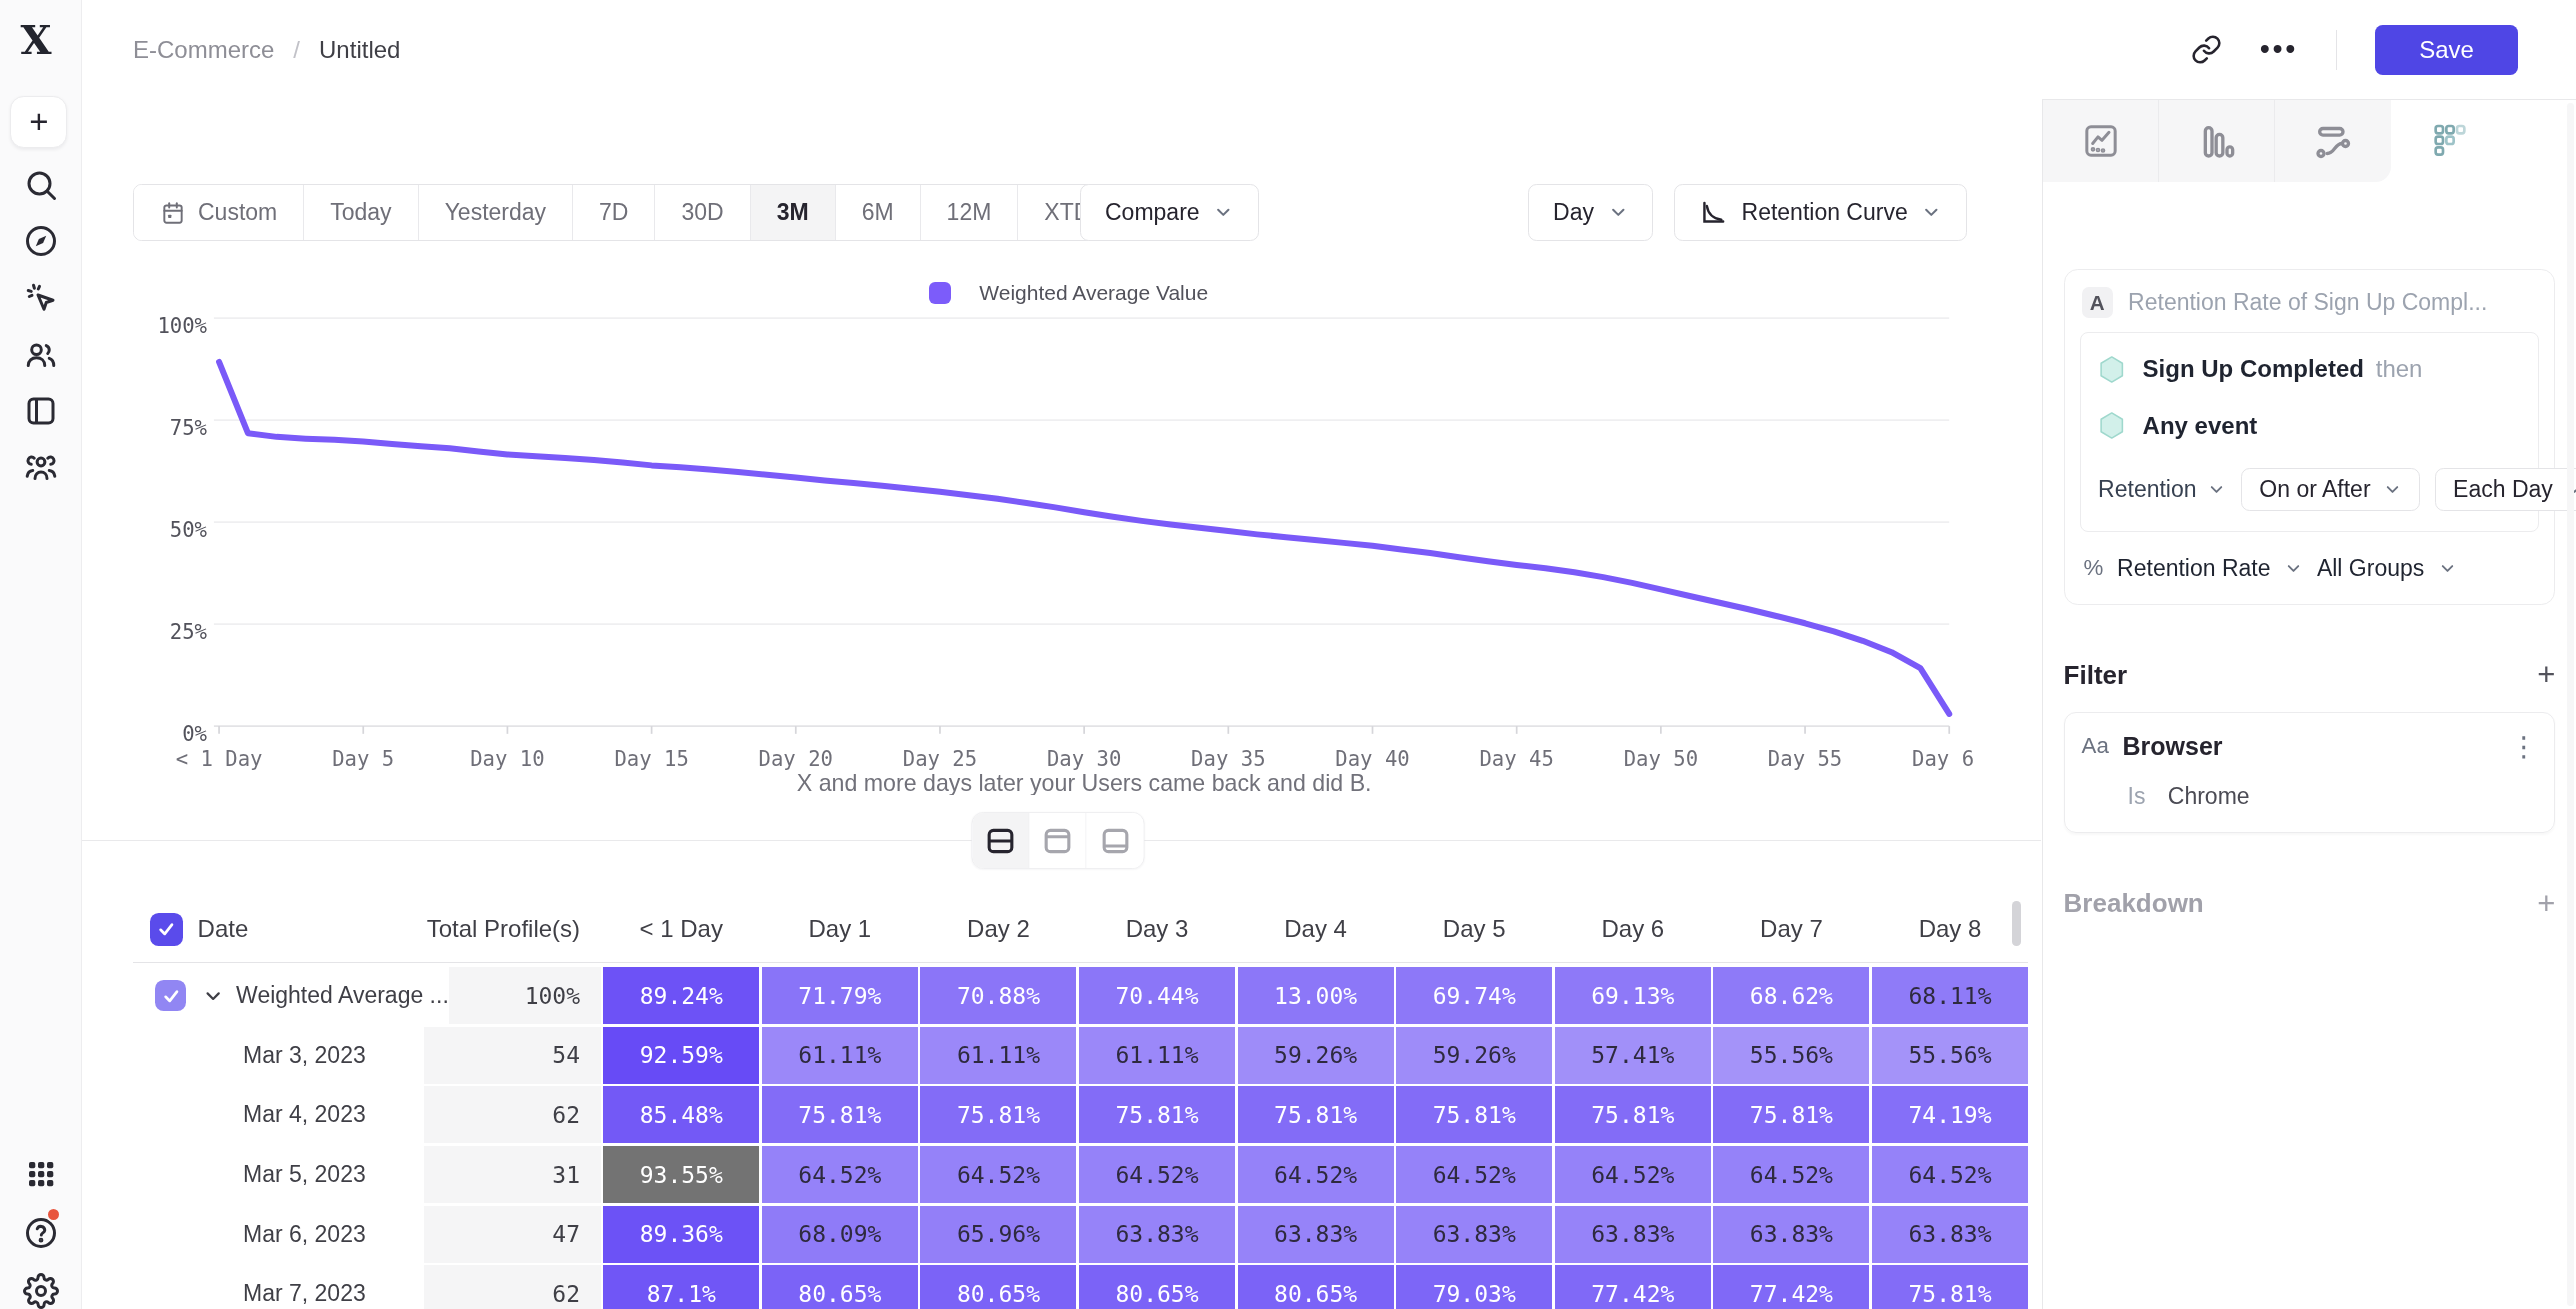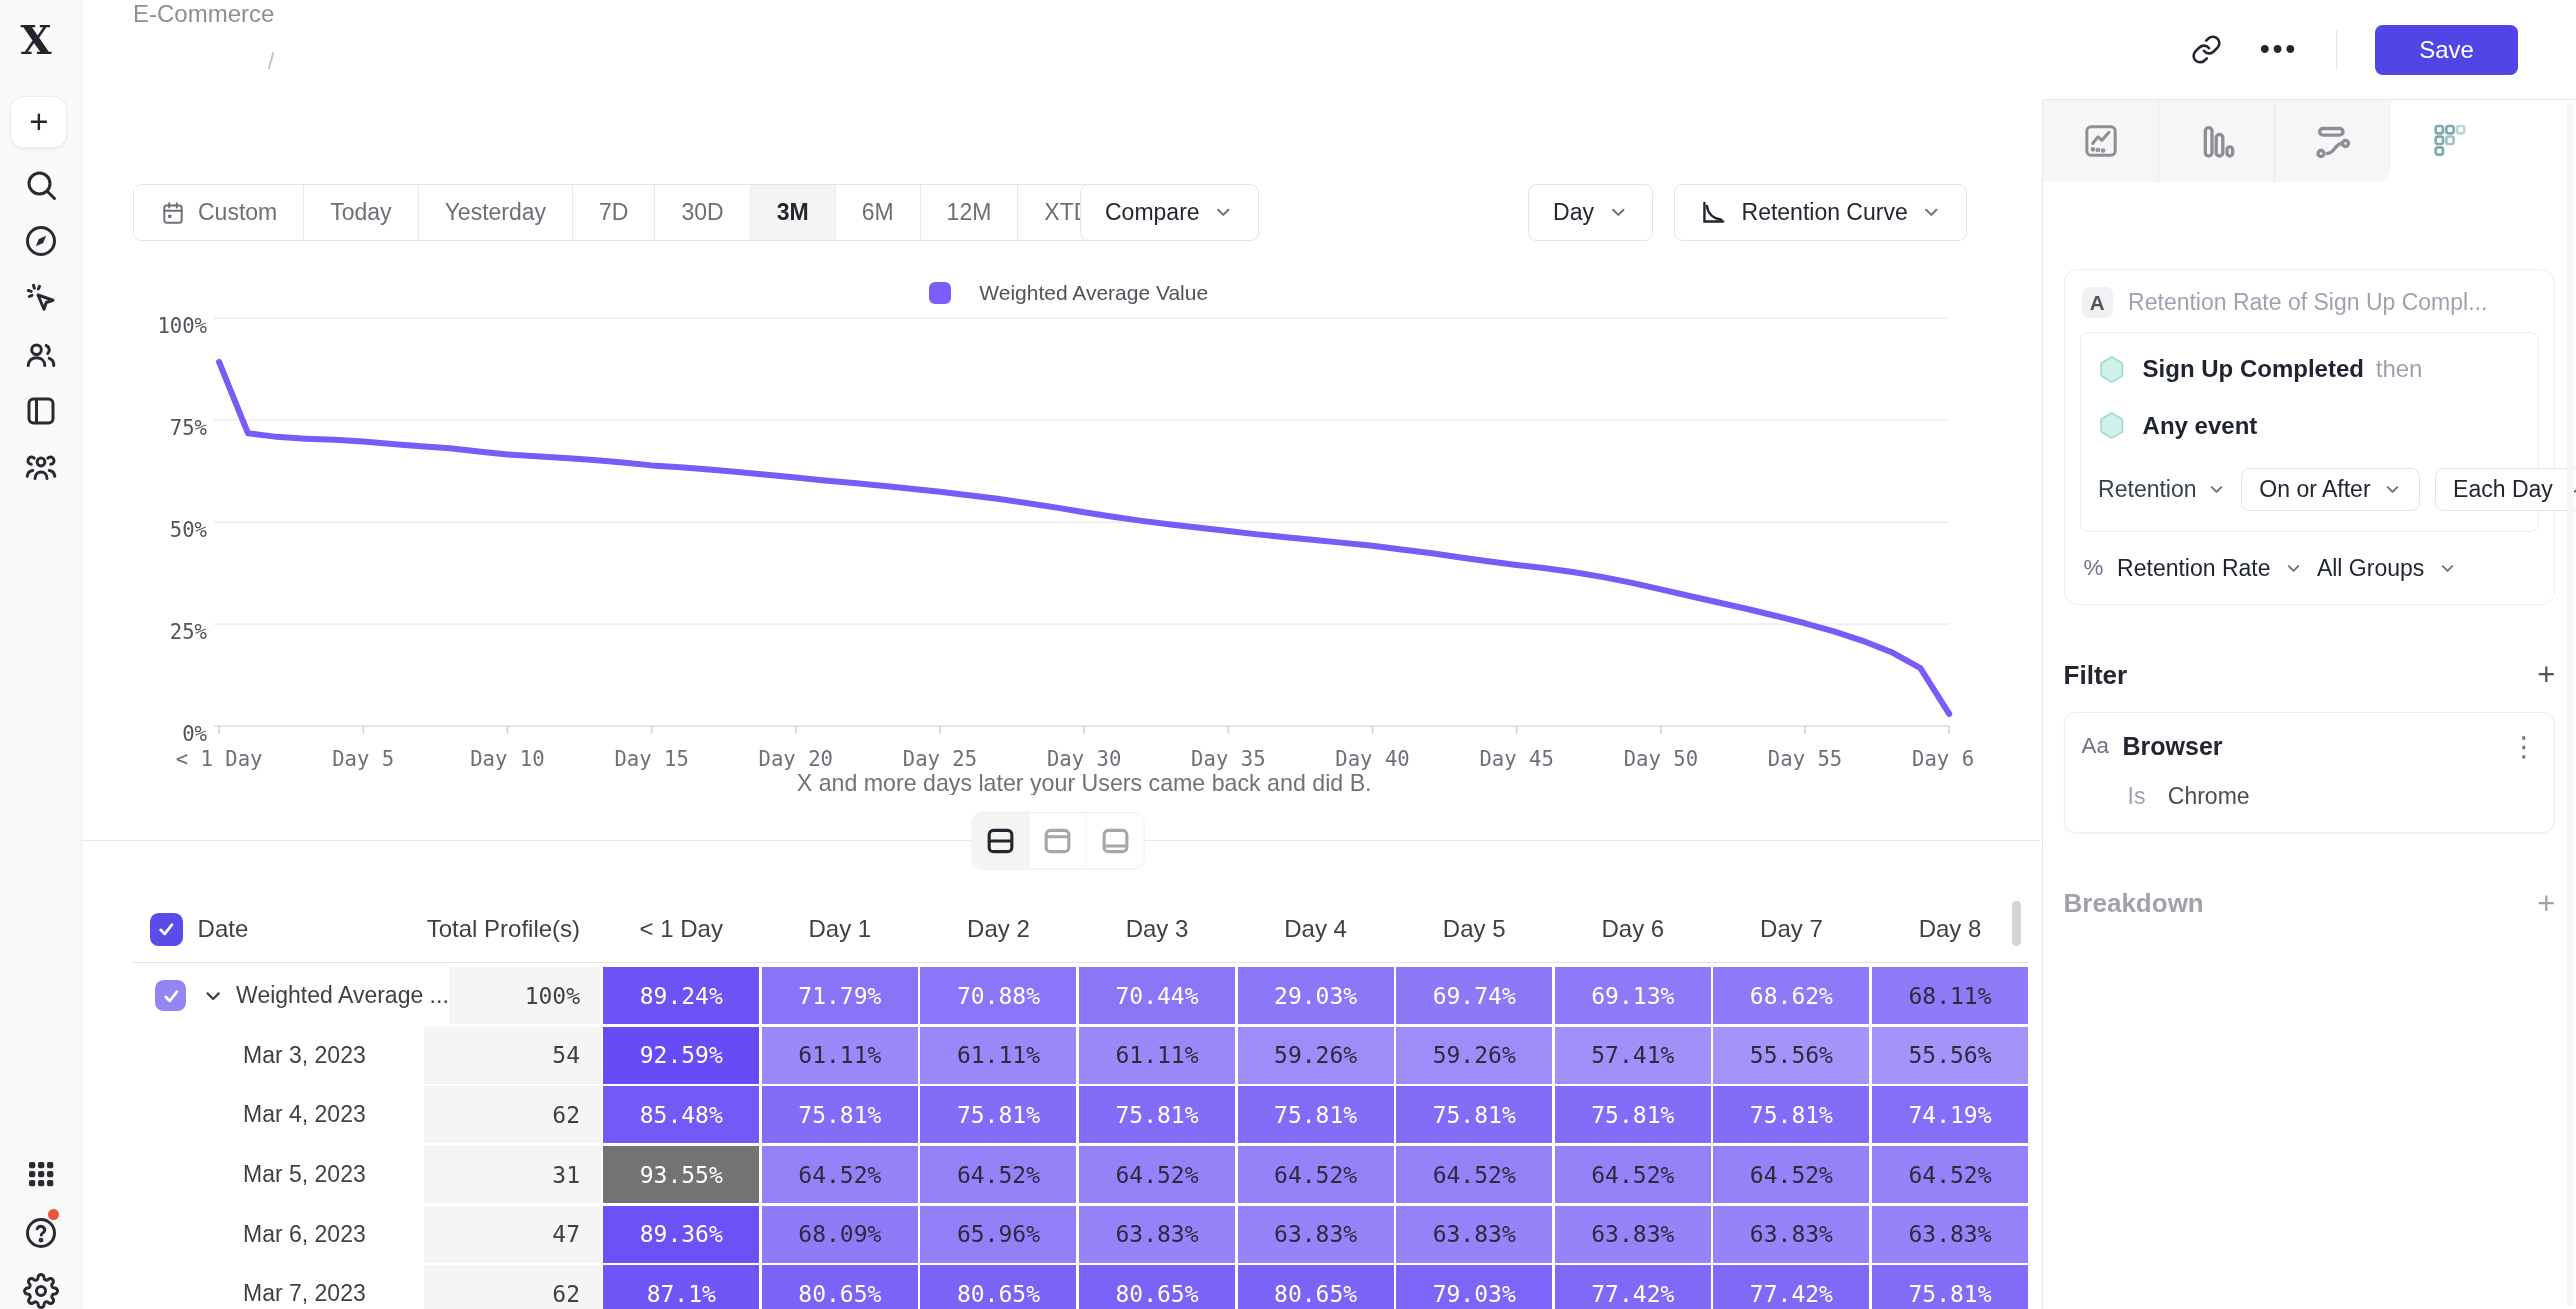--- a/index.html
+++ b/index.html
@@ -11,21 +11,21 @@
   .sidebar { position:absolute; left:0; top:0; width:82px; height:100%; background:#FAFAFB; border-right:0.9px solid #EDEDEF; z-index:5; }
   .logo { position:absolute; left:15.5px; top:19px; width:41px; height:41px; display:flex; align-items:center; justify-content:center; font-family:"DejaVu Serif", serif; font-weight:bold; font-size:40px; color:#23252E; }
   .newtile { position:absolute; left:10.3px; top:96px; width:57px; height:52px; background:#fff; border:0.9px solid #ECECEE; border-radius:13.7px; box-shadow:0 1.7px 3.4px rgba(20,20,40,.06); display:flex; align-items:center; justify-content:center; font-size:33px; font-weight:300; color:#26242E; }
   .railicon { position:absolute; left:0; width:82px; height:46px; display:flex; align-items:center; justify-content:center; color:#2A2A33; }
   .railicon svg { width:36px; height:36px; }
   .help-wrap { position:relative; }
   .notif-dot { position:absolute; right:20.6px; top:-3.4px; width:15.5px; height:15.5px; border-radius:50%; background:#E8553E; border:2.6px solid #FAFAFB; }
 
   
   .topbar { position:absolute; left:82px; top:0; right:0; height:99px; background:#fff; }
-  .breadcrumb { position:absolute; left:51px; top:0; height:99px; display:flex; align-items:flex-end; gap:19px; font-size:24px;flex-direction:column; }
+  .breadcrumb { position:absolute; left:51px; top:0; height:99px; display:flex; align-items:center; gap:19px; font-size:24px; }
   .bc-project { color:#8E8E96; }
   .bc-sep { color:#C2C2C8; }
   .bc-page { color:#3F3F46; }
   .top-actions { position:absolute; right:58px; top:0; height:99px; display:flex; align-items:center; gap:38px; }
   .iconbtn { display:flex; align-items:center; justify-content:center; color:#26242E; }
   .iconbtn svg { width:31px; height:31px; }
   .dots3 { font-size:29px; letter-spacing:2.6px; color:#26242E; line-height:17px; }
   .vdivider { width:0.9px; height:40px; background:#E4E4E7; }
   .save-btn { width:143px; height:50px; background:#4F46E5; color:#fff; font-size:24px; border:none; border-radius:7.7px; display:flex; align-items:center; justify-content:center; }
 
@@ -397,21 +397,21 @@
                 <polyline points="6,9 12,15 18,9"></polyline>
               </svg>
             </span>
             <span class="rowlabel">Weighted Average ...</span>
           </div>
           <div class="t-total">100%</div>
           <div class="t-cell" style="background:rgb(109,82,246);color:#FFFFFF">89.24%</div>
           <div class="t-cell" style="background:rgb(137,116,248);color:#FFFFFF">71.79%</div>
           <div class="t-cell" style="background:rgb(139,117,248);color:#FFFFFF">70.88%</div>
           <div class="t-cell" style="background:rgb(139,118,248);color:#FFFFFF">70.44%</div>
-          <div class="t-cell" style="background:rgb(140,119,248);color:#FFFFFF">29.03%</div>
+          <div class="t-cell" style="background:rgb(140,119,248);color:#FFFFFF">13.00%</div>
           <div class="t-cell" style="background:rgb(141,120,248);color:#FFFFFF">69.74%</div>
           <div class="t-cell" style="background:rgb(142,121,248);color:#FFFFFF">69.13%</div>
           <div class="t-cell" style="background:rgb(142,122,248);color:#FFFFFF">68.62%</div>
           <div class="t-cell" style="background:rgb(143,123,248);color:#2E2A3E">68.11%</div>
         </div>
         <div class="t-row">
           <div class="t-name plain">
             <span class="rowlabel">Mar 3, 2023</span>
           </div>
           <div class="t-total">54</div>

